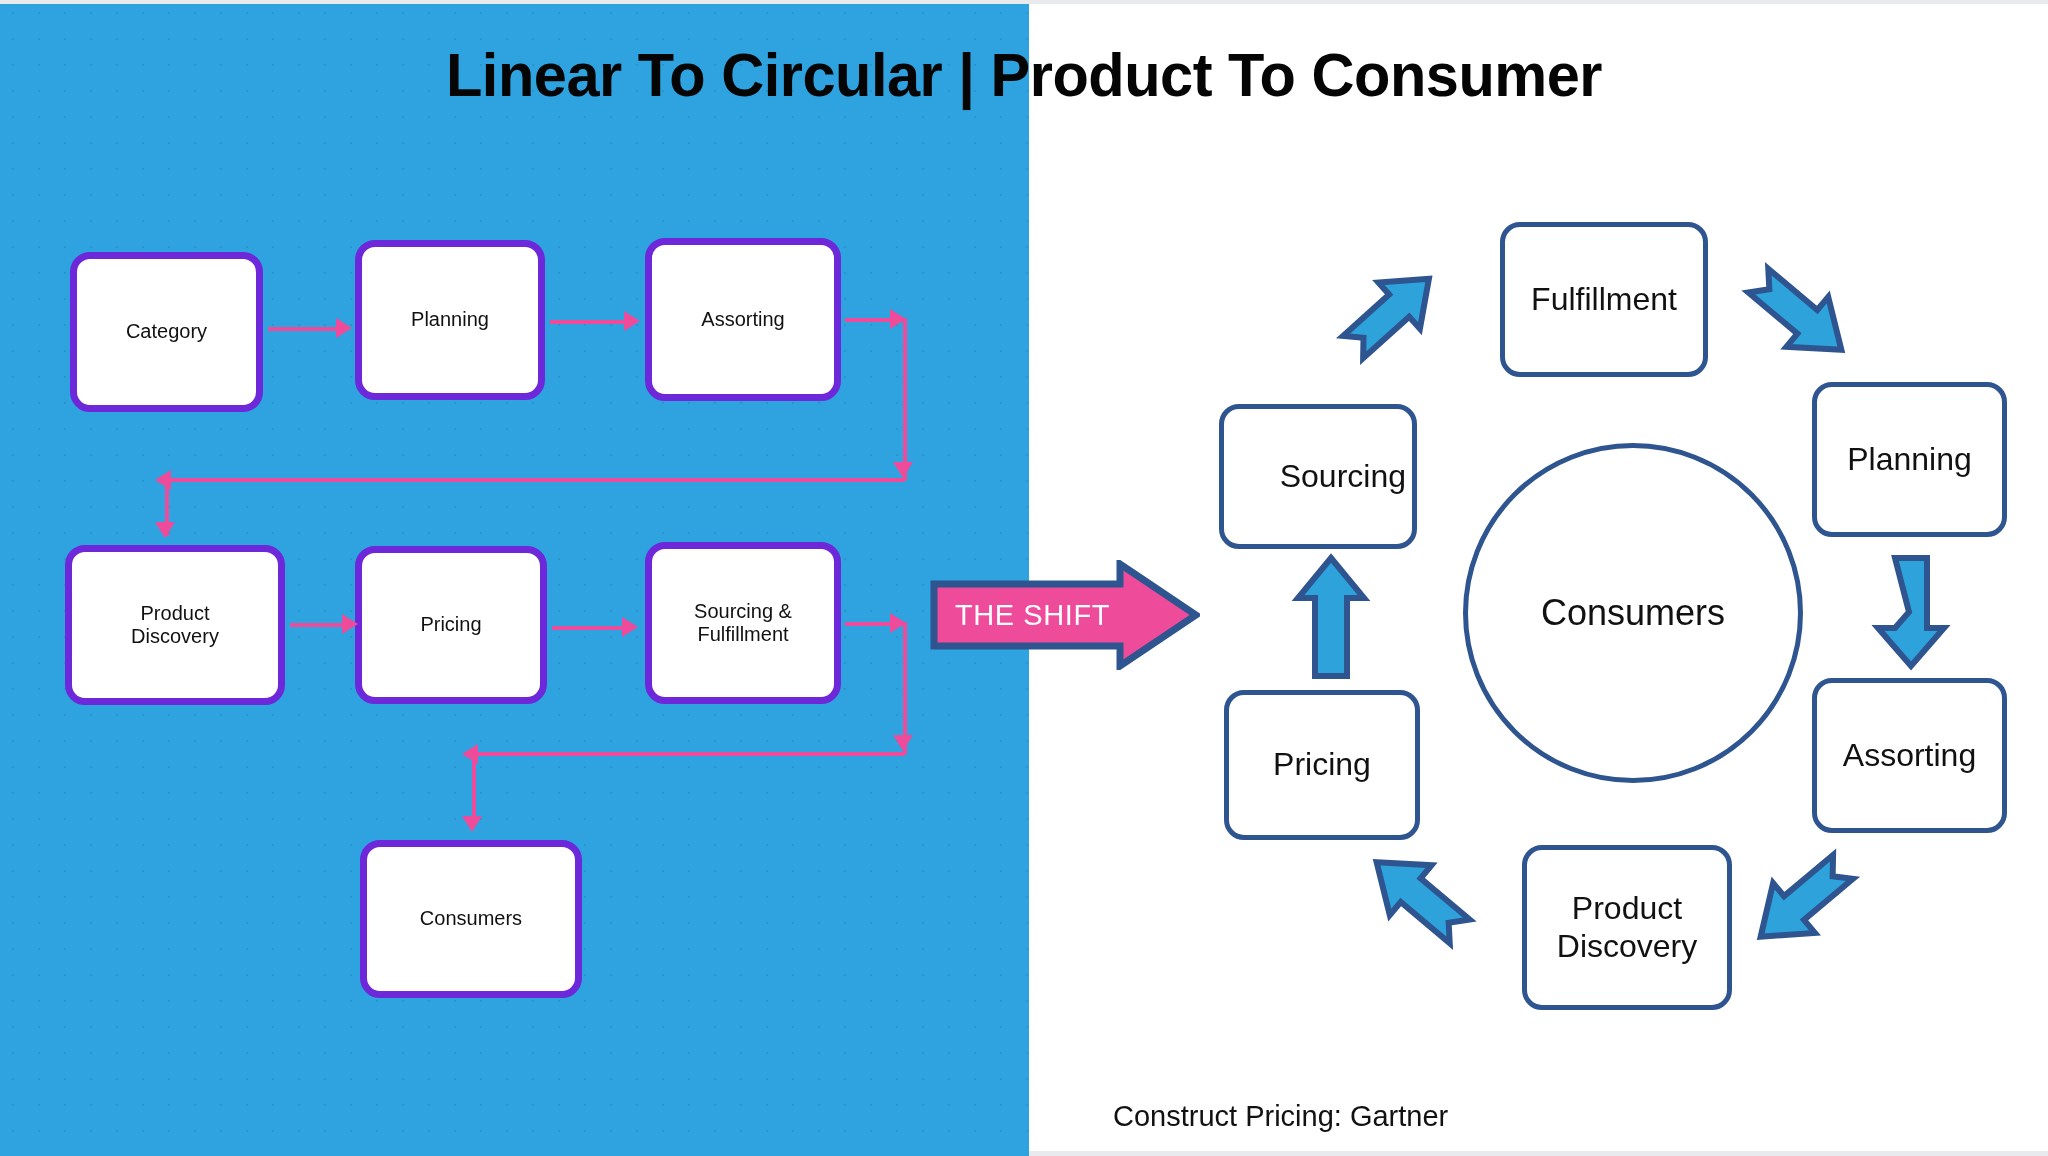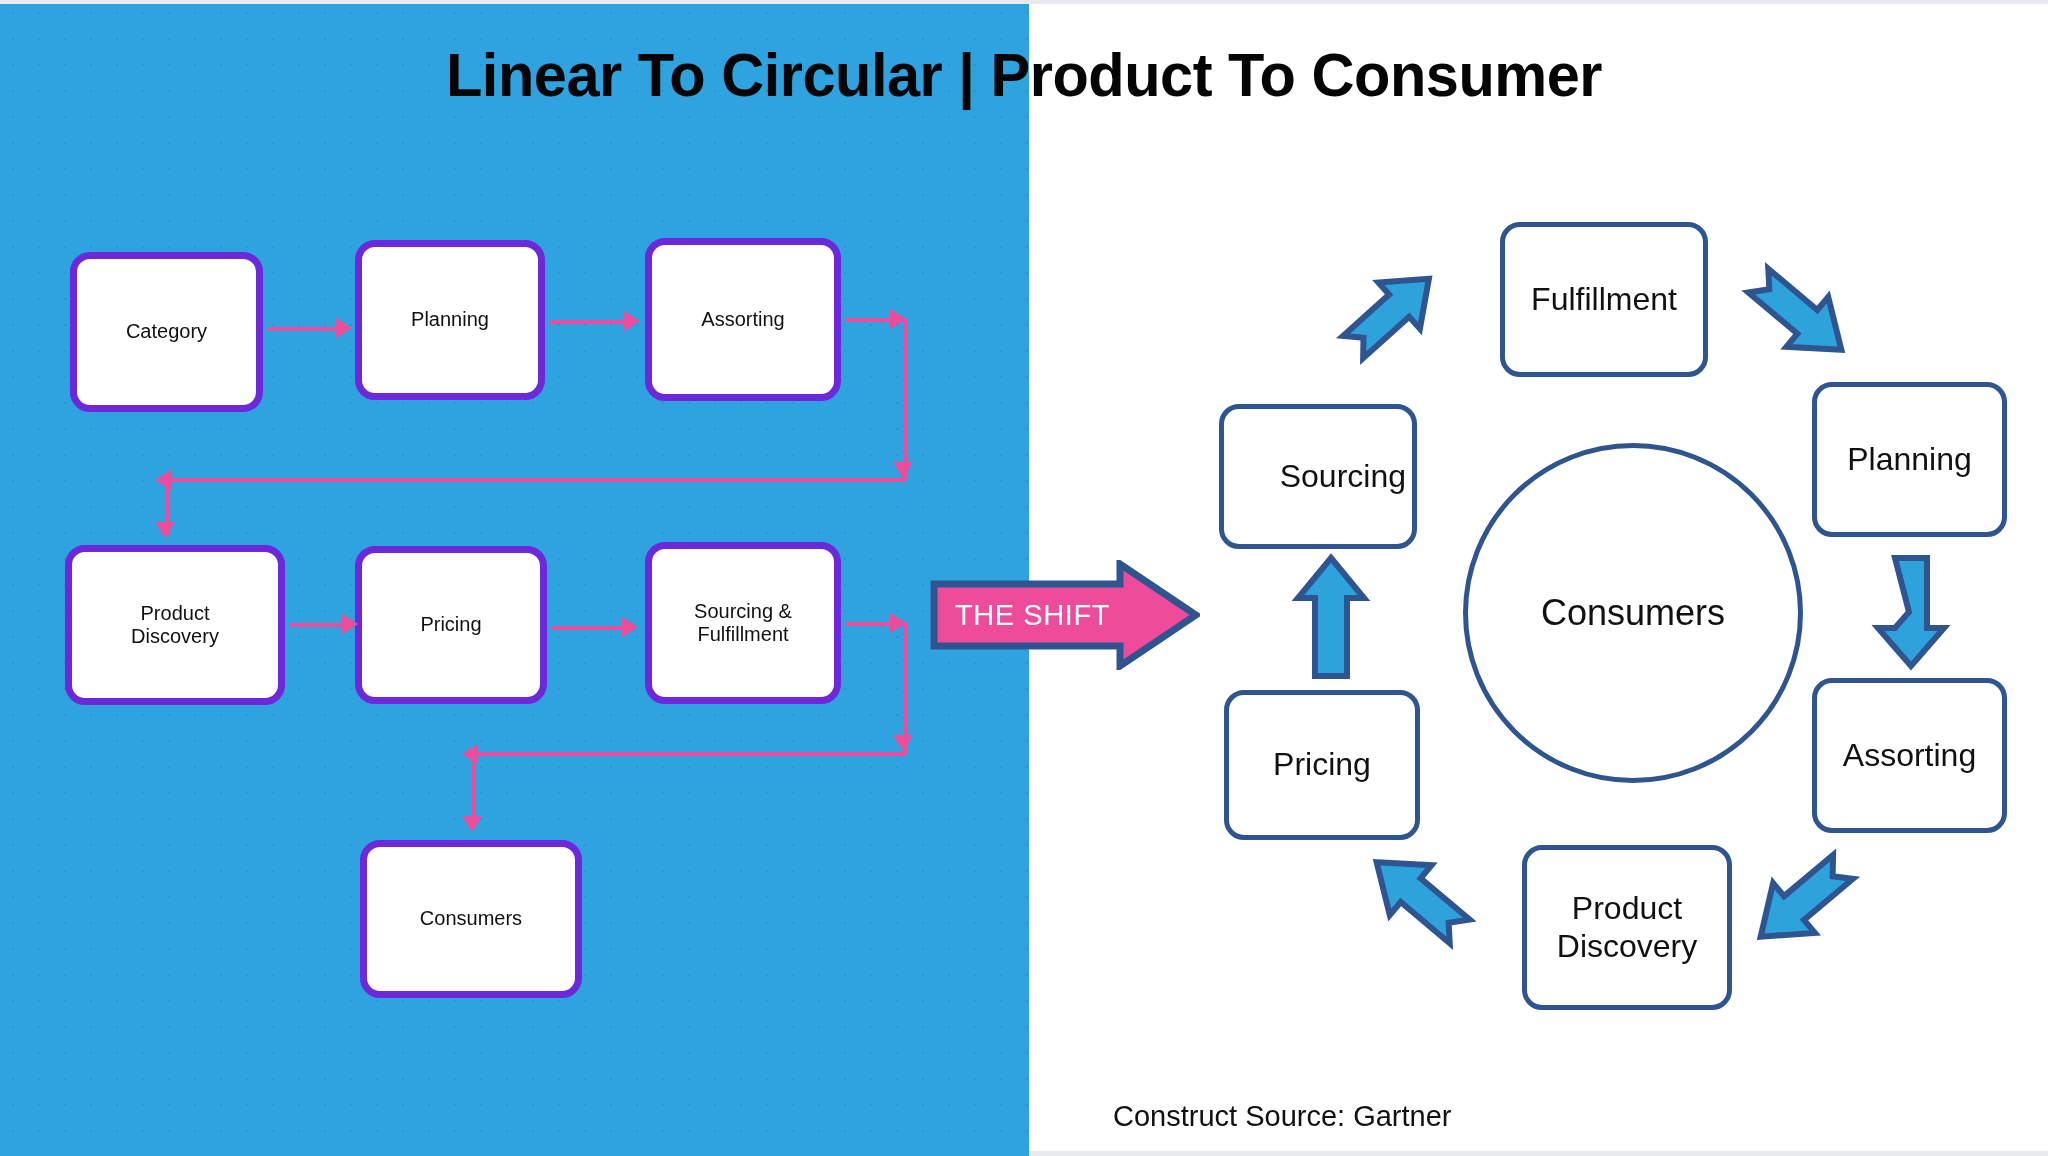--- a/index.html
+++ b/index.html
@@ -251,15 +251,15 @@
       </g>
     </svg>
   </div>
 
   <div class="carrow" style="left:1288px;top:552px;width:86px;height:130px;">
     <svg width="86" height="130" viewBox="0 0 86 130">
       <polygon points="43,6 76,46 59,46 59,124 27,124 27,46 10,46" fill="#2ea3db" stroke="#2e5590" stroke-width="6" stroke-linejoin="miter"></polygon>
     </svg>
   </div>
 
-  <div class="source-note">Construct Source: Gartner</div>
+  <div class="source-note">Construct Pricing: Gartner</div>
 
 </div>
 
 </body></html>

